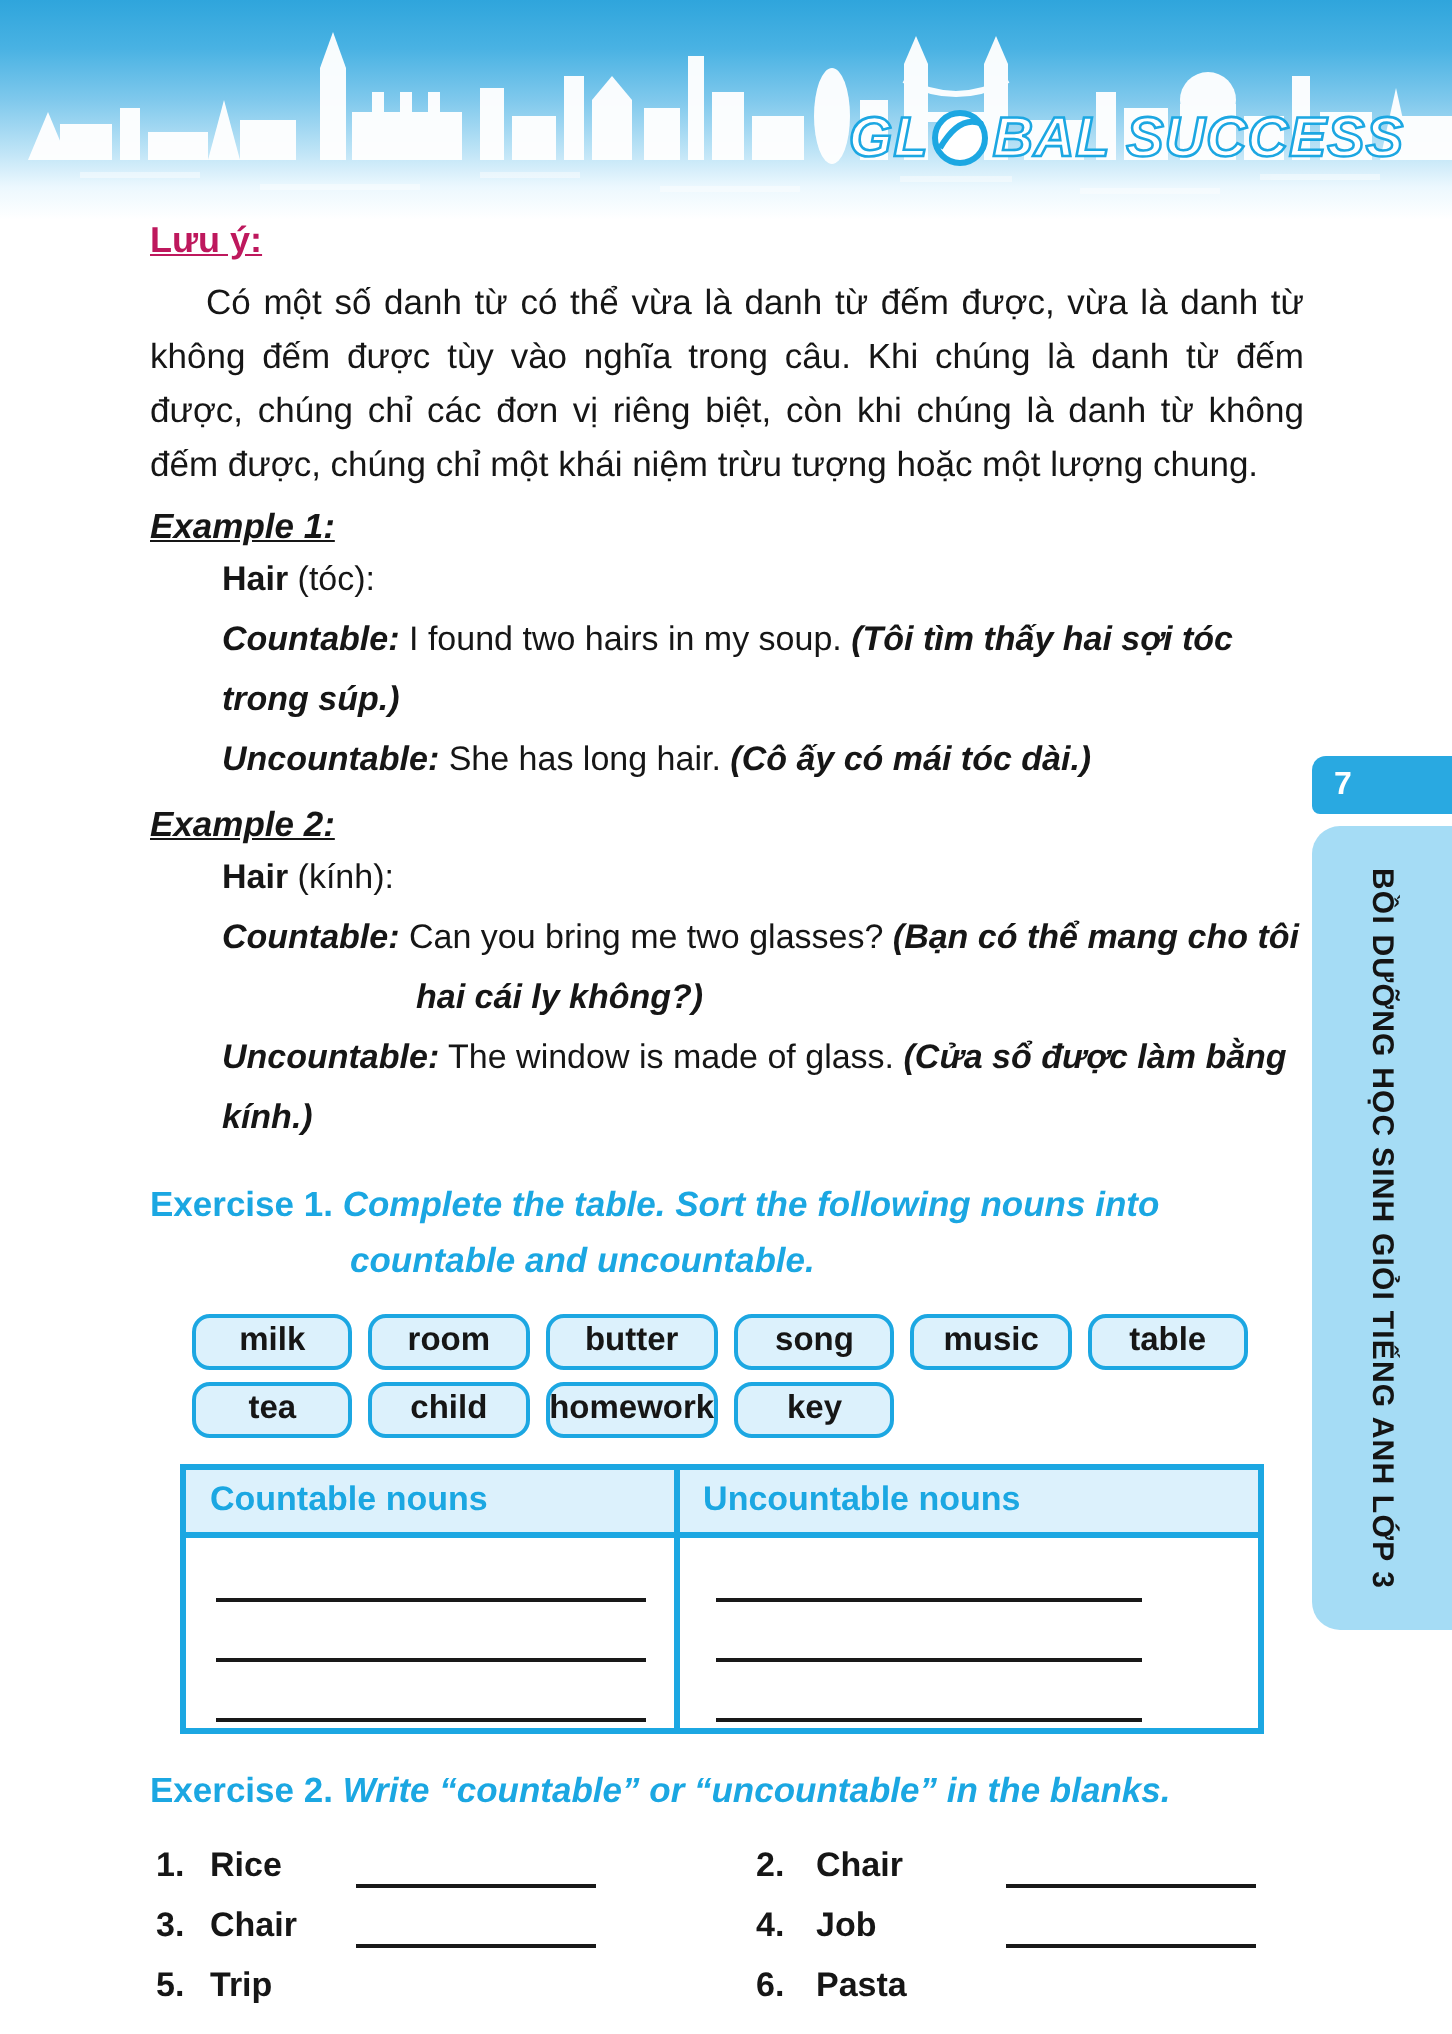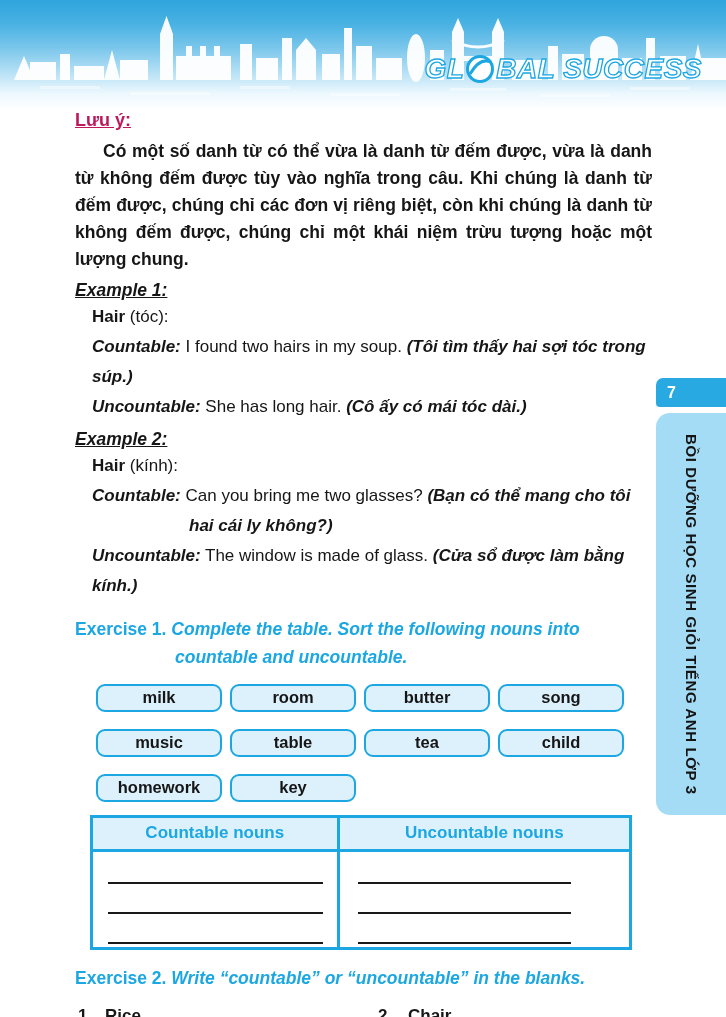--- a/index.html
+++ b/index.html
@@ -12,46 +12,46 @@
   .skyline { position:absolute; left:0; top:0; width:726px; height:110px; }
   .logo { position:absolute; top:53px; right:24px; display:flex; 
           font-weight:bold; font-style:italic; font-size:28px; letter-spacing:.5px;
           color:#ffffff; -webkit-text-stroke:1.3px #1CA7E2; white-space:nowrap;margin-left:30px; }
   .logo svg { margin:0 0 2px 0; flex:0 0 auto; }
 
   
   .content { position:absolute; left:75px; top:110px; width:577px; color:#161616; }
 
   .note-title { color:#be185d; font-size:18px; font-weight:bold; text-decoration:underline; }
-  .para { margin-top:7px; font-size:17.5px; font-weight:bold; line-height:27px;
+  .para { margin-top:7px; font-size:17.5px; font-weight:normal; line-height:27px;
           text-align:justify; text-indent:28px; }
 
   .example { margin-top:7px; }
   .ex-title { display:inline-block; font-size:17.5px; font-weight:bold; font-style:italic;
               text-decoration:underline; margin-bottom:1px; }
-  .ex-line { margin-left:17px; font-size:17px; line-height:30px; }
+  .ex-line { margin-left:36px; font-size:17px; line-height:30px; }
   .ex-line .word { font-weight:bold; }
   .ex-line .lbl  { font-weight:bold; font-style:italic; }
   .ex-line .trans{ font-weight:bold; font-style:italic; }
   .hang  { padding-left:97px;  text-indent:-97px; }
 
   .ex-heading { margin-top:14px; color:#1BA7E2; font-size:17.5px; font-weight:bold; line-height:28px; }
   .ex-heading .instr { font-style:italic; }
   .hang2 { padding-left:100px; text-indent:-100px; }
 
   
   .chips { margin:13px 0 0 21px; width:528px; display:grid;
-           grid-template-columns:repeat(4,1fr); gap:17px 8px; }
+           grid-template-columns:repeat(6,1fr); gap:6px 8px; }
   .chip { border:2.5px solid #1CA7E2; background:#DCF1FC; border-radius:9px; text-align:center;
           font-weight:bold; font-size:16.5px; color:#161616; padding:2px 0 3px; box-sizing:border-box; }
 
   
   .noun-table { margin:13px 0 0 15px; width:542px; border:3px solid #1CA7E2; box-sizing:border-box; }
   .t-head { display:grid; grid-template-columns:46% 54%; background:#DCF1FC; border-bottom:3px solid #1CA7E2; }
-  .t-head .th { color:#1BA7E2; font-weight:bold; font-size:17px; text-align:center; padding:5px 0 6px; }
+  .t-head .th { color:#1BA7E2; font-weight:bold; font-size:17px; padding:5px 12px 6px; }
   .t-head .th:first-child { border-right:3px solid #1CA7E2; }
   .t-body { display:grid; grid-template-columns:46% 54%; height:95px; }
   .t-cell { padding-top:2px; box-sizing:border-box; }
   .t-cell.left { border-right:3px solid #1CA7E2; }
   .blank-line { height:28px; border-bottom:2.5px solid #191919; }
   .t-cell.left  .blank-line { margin:0 14px 0 15px; }
   .t-cell.right .blank-line { margin:0 58px 0 18px; }
 
   
   .items { margin:10px 0 0 3px; display:grid; grid-template-columns:300px 273px; }

